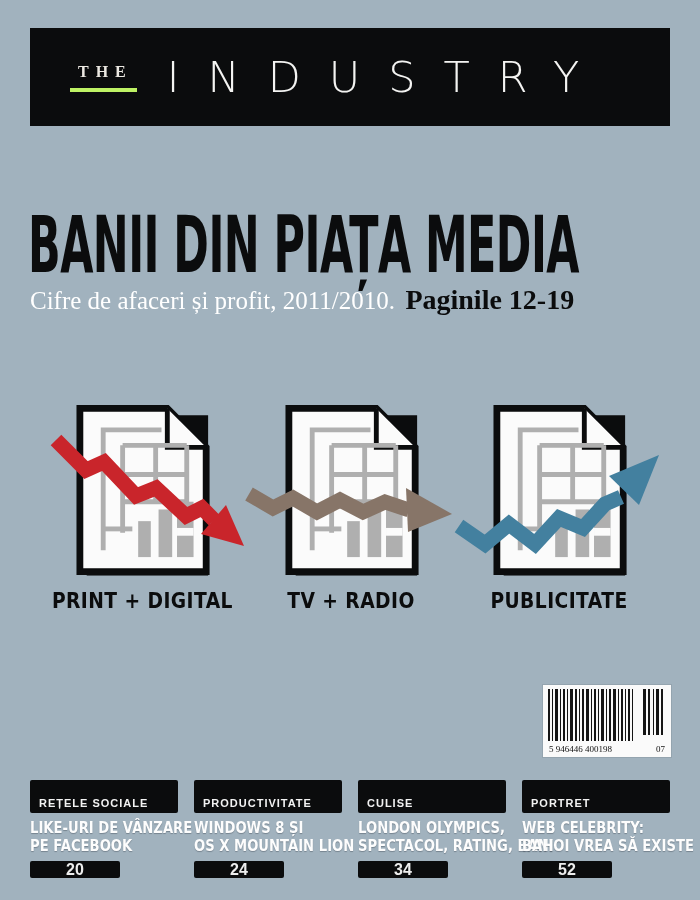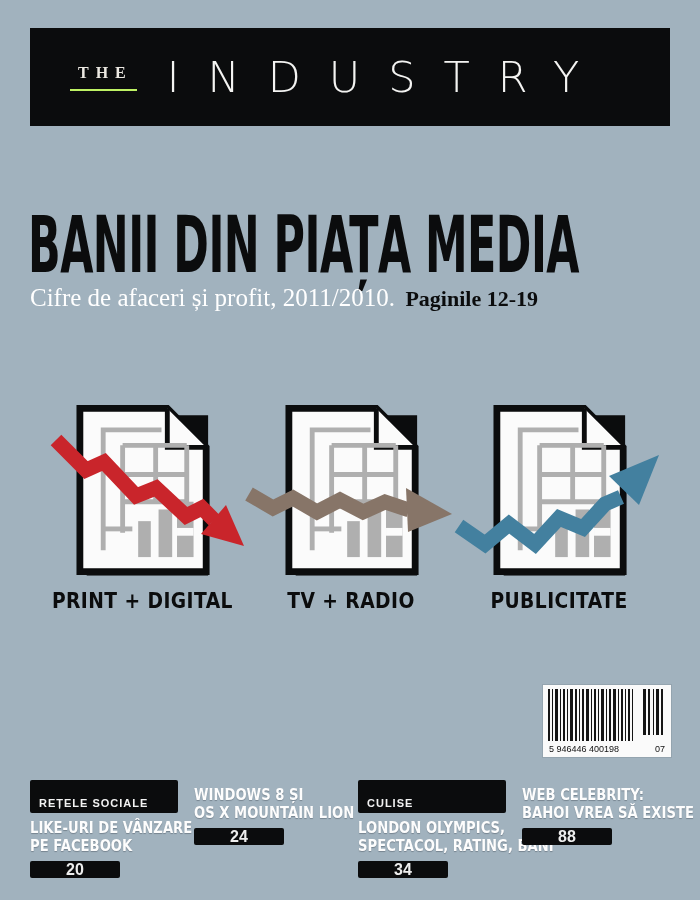--- a/index.html
+++ b/index.html
@@ -8,21 +8,21 @@
     background:#a1b2be;font-family:"Liberation Sans",sans-serif;
     -webkit-font-smoothing:antialiased;
   }
   
   .masthead{
     position:absolute;left:30px;top:28px;width:640px;height:98px;
     background:#0b0c0d;display:flex;align-items:center;
   }
   .the-wrap{
     margin-left:40px;display:inline-block;text-align:center;
-    border-bottom:2px solid #bef264;padding:0 4px 7px 8px;
+    border-bottom:4px solid #bef264;padding:0 4px 7px 8px;
   }
   .the-text{
     color:#ece9e2;font-family:"Liberation Serif",serif;
     font-size:16px;letter-spacing:7px;font-weight:bold;
   }
   .industry{
     margin-left:30px;color:#f4f4f2;font-size:43px;font-weight:100;
     letter-spacing:28px;white-space:nowrap;font-family:"DejaVu Sans",sans-serif;
   }
   
@@ -37,21 +37,21 @@
     color:#0b0c0d;font-size:78px;font-weight:bold;letter-spacing:-1px;
     font-family:"DejaVu Sans",sans-serif;
     transform:scaleX(0.55);transform-origin:left top;
   }
   .subhead{position:absolute;top:284px;left:30px;white-space:nowrap;}
   .subhead .serif{
     color:#ffffff;font-family:Liberation Serif, serif;font-size:25px;
   }
   .subhead .pages{
     color:#0b0c0d;font-family:"Liberation Serif",serif;font-weight:bold;
-    font-size:22px;margin-left:6px;
+    font-size:28px;margin-left:6px;
   }
   
   .trends-row{position:absolute;top:398px;left:0;width:700px;height:232px;}
   .trend-item{position:absolute;top:0;width:212px;height:232px;}
   .trend-item.t0{left:36px;} .trend-item.t1{left:245px;} .trend-item.t2{left:453px;}
   .doc-svg{position:absolute;left:40px;top:6px;}
   .arrow-svg{position:absolute;left:0;top:0;overflow:visible;}
   .trend-label{
     position:absolute;top:190px;width:100%;text-align:center;
     color:#0b0c0d;font-weight:bold;font-size:22px;letter-spacing:0.5px;
@@ -59,21 +59,21 @@
   }
   
   .barcode{
     position:absolute;left:543px;top:685px;width:128px;height:72px;
     background:#fafafa;box-shadow:0 0 0 1px rgba(0,0,0,0.08);
   }
   .barcode svg{position:absolute;left:5px;top:4px;}
   .barcode-digits{
     position:absolute;left:0;bottom:3px;width:100%;box-sizing:border-box;
     padding:0 6px;display:flex;justify-content:space-between;
-    font-family:Liberation Sans, sans-serif;font-size:9px;color:#111;
+    font-family:Liberation Serif, serif;font-size:9px;color:#111;
   }
   
   .footer{position:absolute;top:780px;left:0;width:700px;height:92px;}
   .f-col{position:absolute;top:0;width:148px;}
   .f-col.c0{left:30px;} .f-col.c1{left:194px;} .f-col.c2{left:358px;} .f-col.c3{left:522px;}
   .f-tag{
     box-sizing:border-box;width:100%;background:#0b0c0d;color:#f2f2f2;
     font-size:11px;font-weight:bold;letter-spacing:1px;
     padding:17px 9px 4px;border-radius:2px;white-space:nowrap;
   }
@@ -224,38 +224,40 @@
     <div class="f-col c0">
       <div class="f-tag">REȚELE SOCIALE</div>
       <div class="f-headline">
         <div>LIKE-URI DE VÂNZARE</div>
         <div>PE FACEBOOK</div>
       </div>
       <div class="f-page">20</div>
     </div>
 
     <div class="f-col c1">
+      <div class="f-tag">PRODUCTIVITATE</div>
       <div class="f-headline">
         <div>WINDOWS 8 ȘI</div>
         <div>OS X MOUNTAIN LION</div>
       </div>
       <div class="f-page">24</div>
     </div>
 
     <div class="f-col c2">
       <div class="f-tag">CULISE</div>
       <div class="f-headline">
         <div>LONDON OLYMPICS,</div>
         <div>SPECTACOL, RATING, BANI</div>
       </div>
       <div class="f-page">34</div>
     </div>
 
     <div class="f-col c3">
+      <div class="f-tag">PORTRET</div>
       <div class="f-headline">
         <div>WEB CELEBRITY:</div>
         <div>BAHOI VREA SĂ EXISTE</div>
       </div>
-      <div class="f-page">88</div>
+      <div class="f-page">52</div>
     </div>
 
   </div>
 </div>
 
 </body></html>

